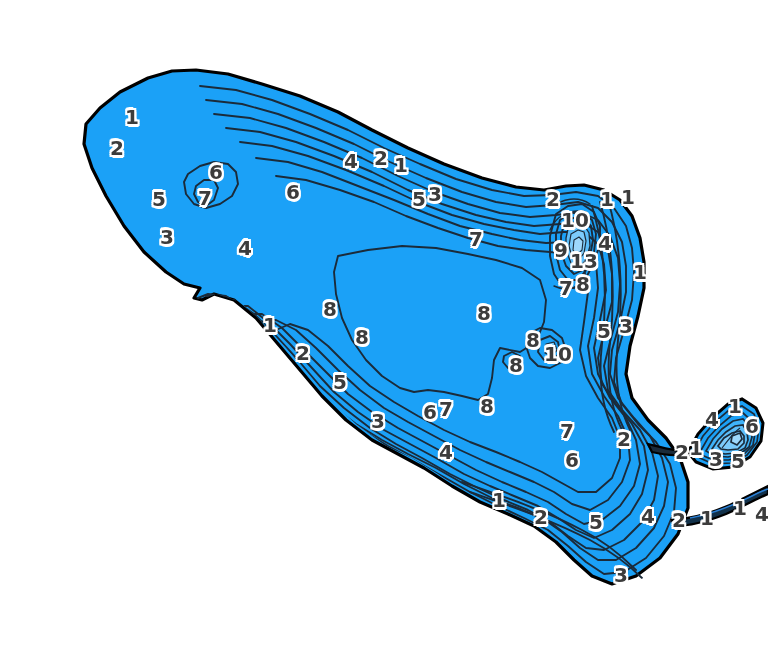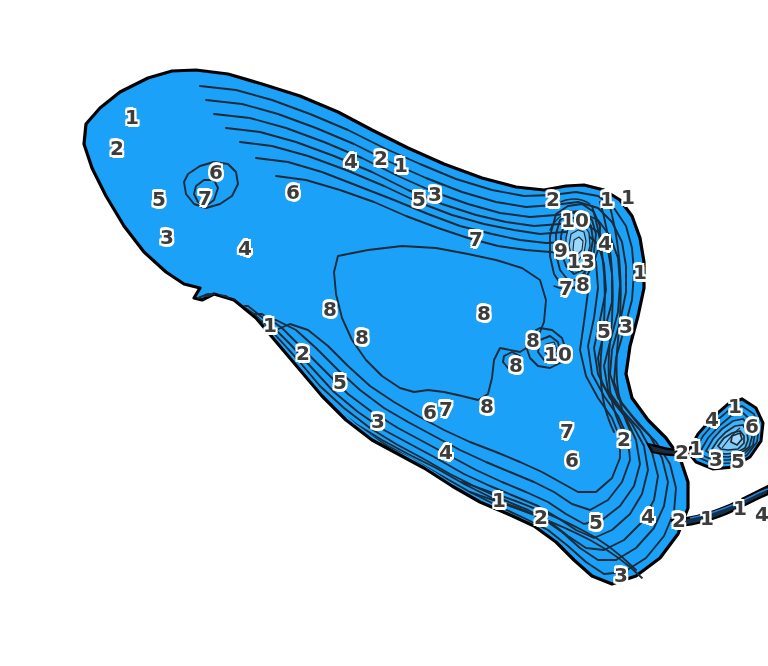--- a/index.html
+++ b/index.html
@@ -220,21 +220,21 @@
       <div class="contour-label" style="left: 381px; top: 158px;">2</div>
       <div class="contour-label" style="left: 401px; top: 165px;">1</div>
       <div class="contour-label" style="left: 419px; top: 199px;">5</div>
       <div class="contour-label" style="left: 435px; top: 194px;">3</div>
       <div class="contour-label" style="left: 476px; top: 239px;">7</div>
       <div class="contour-label" style="left: 553px; top: 199px;">2</div>
       <div class="contour-label" style="left: 607px; top: 199px;">1</div>
       <div class="contour-label" style="left: 628px; top: 197px;">1</div>
       <div class="contour-label" style="left: 575px; top: 220px;">10</div>
       <div class="contour-label" style="left: 561px; top: 250px;">9</div>
-      <div class="contour-label" style="left: 581px; top: 261px;">13</div>
+      <div class="contour-label" style="left: 581px; top: 261px; padding-left: 6px;">13</div>
       <div class="contour-label" style="left: 605px; top: 243px;">4</div>
       <div class="contour-label" style="left: 640px; top: 272px;">1</div>
       <div class="contour-label" style="left: 566px; top: 288px;">7</div>
       <div class="contour-label" style="left: 583px; top: 284px;">8</div>
       <div class="contour-label" style="left: 330px; top: 309px;">8</div>
       <div class="contour-label" style="left: 362px; top: 337px;">8</div>
       <div class="contour-label" style="left: 484px; top: 313px;">8</div>
       <div class="contour-label" style="left: 533px; top: 340px;">8</div>
       <div class="contour-label" style="left: 516px; top: 365px;">8</div>
       <div class="contour-label" style="left: 558px; top: 354px;">10</div>

